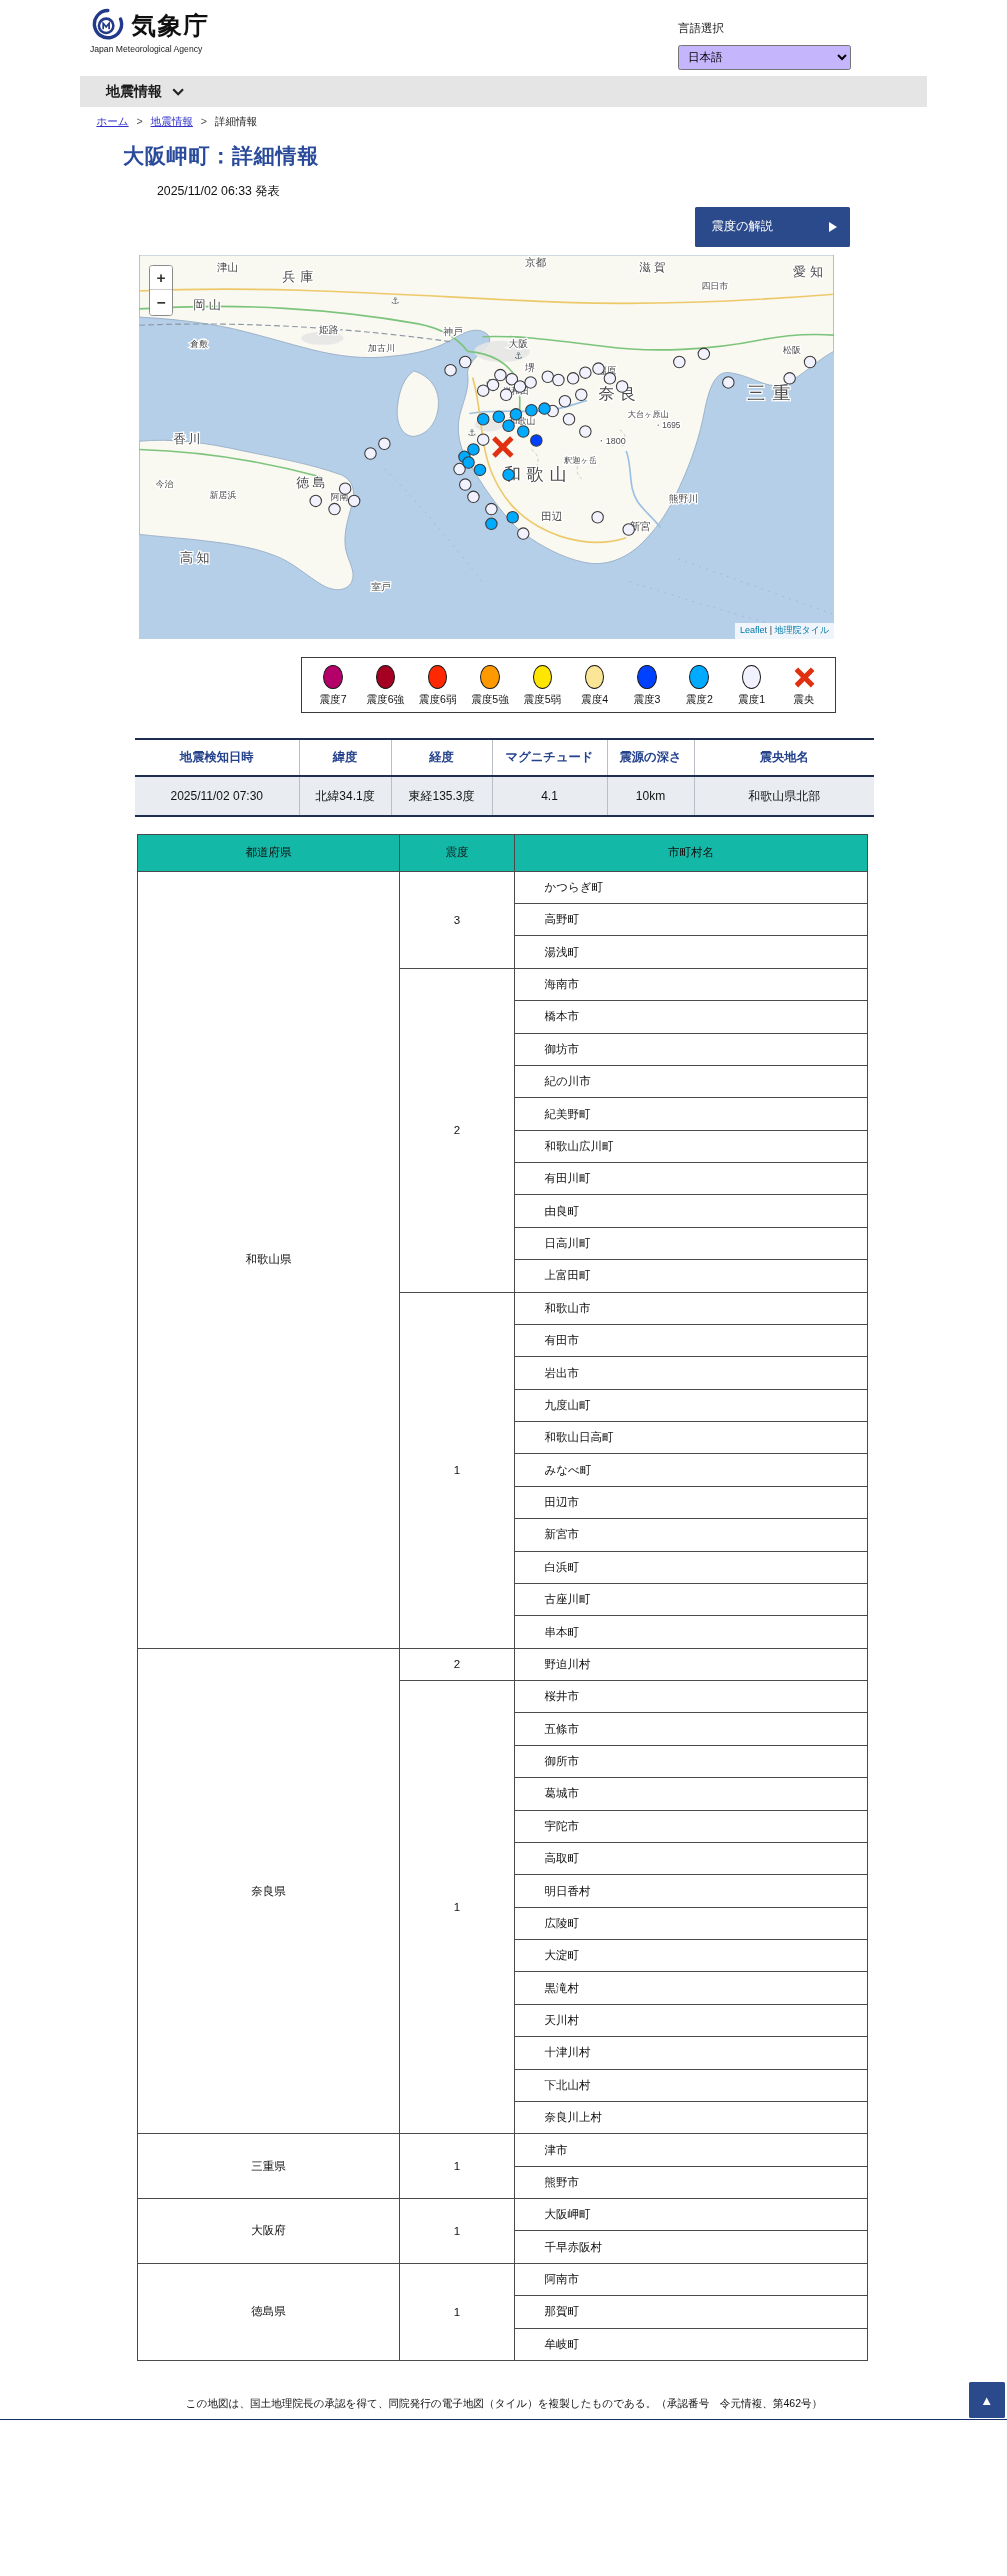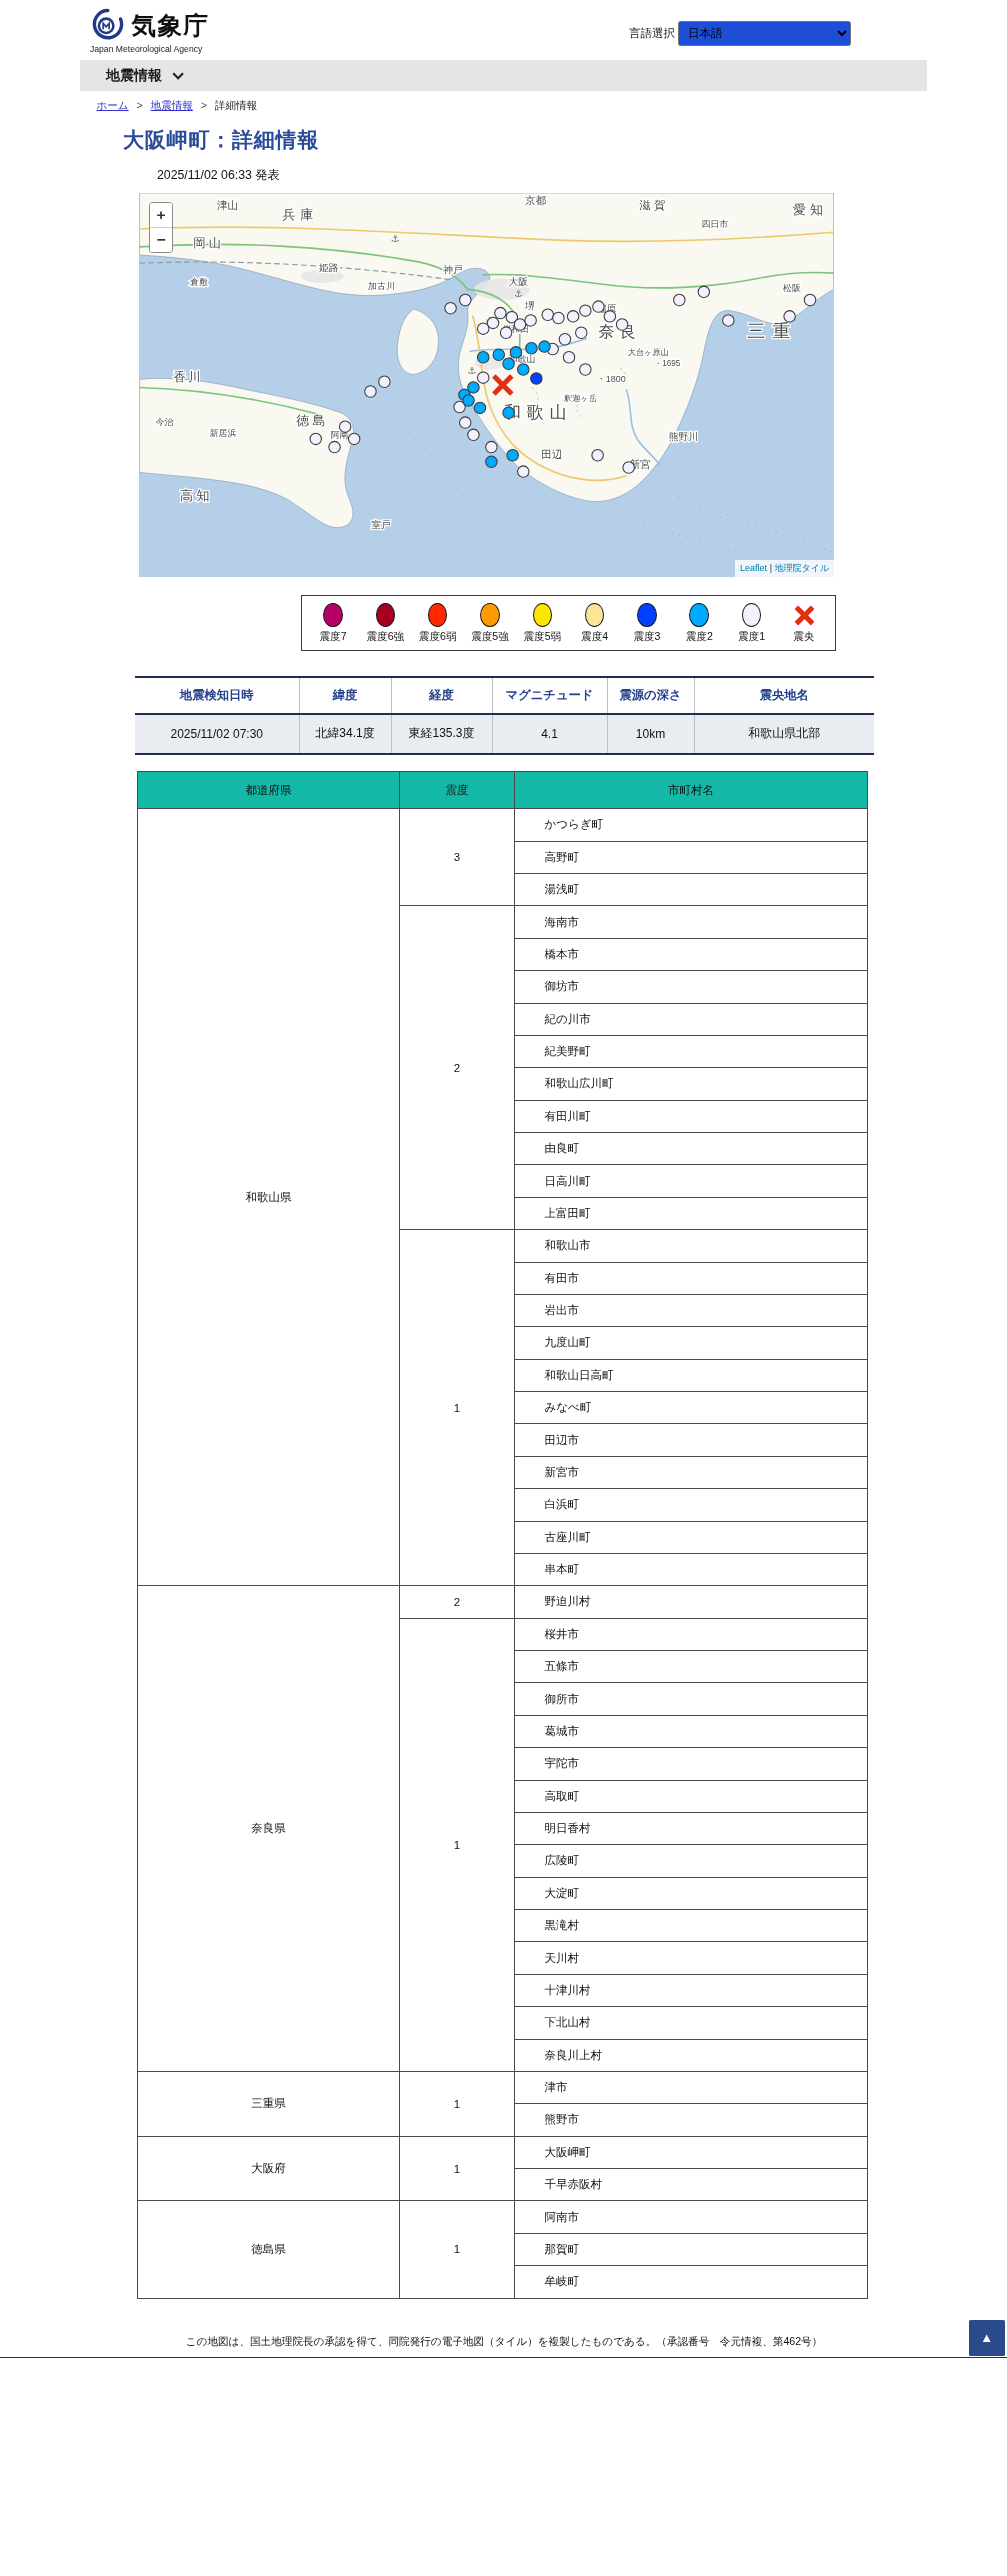--- a/index.html
+++ b/index.html
@@ -5,23 +5,23 @@
   * { box-sizing: border-box; }
   html,body { margin:0; padding:0; background:#fff; }
   body { font-family:"Liberation Sans","DejaVu Sans",sans-serif; color:#111; width:1008px; }
 
   
   .site-header { display:flex; justify-content:space-between; align-items:flex-start; padding:8.2px 157px 4.9px 90px; }
   .logo { display:flex; flex-direction:column;justify-content:flex-end; }
   .logo-row { display:flex; align-items:center; gap:7.4px; }
   .logo-title { font-size:24.5px; font-weight:600; color:#101010; letter-spacing:1.6px; }
   .logo-sub { font-size:8.6px; color:#222; margin-top:1.6px; }
-  .lang { display:flex; align-items:center; gap:3px; margin-top:13px; }
+  .lang { display:flex; align-items:flex-start; gap:9px; margin-top:13px;flex-direction:column; }
   .lang-label { font-size:11.5px; }
-  .lang select { width:173px; height:24.5px; font-size:11.5px; border:0.8px solid #767676; border-radius:2.5px; background:#1d4ed8; padding:0 4.9px; }
+  .lang select { width:173px; height:24.5px; font-size:11.5px; border:0.8px solid #767676; border-radius:2.5px; background:#c4b5fd; padding:0 4.9px; }
 
   
   .container { width:847px; margin-left:80px; }
 
   .nav-bar { background:#e5e5e5; height:31px; display:flex; align-items:center; gap:9.8px; padding-left:26px; margin-top:1.6px; cursor:pointer; }
   .nav-label { font-size:14px; font-weight:bold; color:#1c1c1c; }
 
   .breadcrumb { margin:8.2px 0 0 16.4px; font-size:10.6px; color:#333; }
   .breadcrumb a { color:#3333cc; text-decoration:underline; margin-right:4.9px; }
   .breadcrumb .sep { color:#555; margin-right:4.9px; }
@@ -114,20 +114,26 @@
     <a href="#">ホーム</a>
     <span class="sep">&gt;</span>
     <a href="#">地震情報</a>
     <span class="sep">&gt;</span>
     <span class="current">詳細情報</span>
   </div>
 
   <h1 class="page-title">大阪岬町：詳細情報</h1>
   <div class="pub-date">2025/11/02 06:33 発表</div>
 
+  <div class="btn-row">
+    <button class="explain-btn">
+      <span>震度の解説</span>
+      <span class="btn-arrow"></span>
+    </button>
+  </div>
 
   <div class="map-wrap">
     <svg id="map-svg" width="695" height="384" viewBox="0 0 850 470">
       <rect width="850" height="470" fill="#b5cfe9"></rect>
 
       <path d="M0,0 H850 V118 C830,128 812,148 790,158 C770,166 752,148 722,144 C706,142 698,160 692,190
                C686,222 676,252 662,282 C650,310 636,332 616,352 C596,372 570,382 544,376
                C516,370 492,356 472,342 C456,330 444,314 432,298 C420,282 408,262 398,244
                C390,228 388,208 394,190 C398,176 404,162 402,146 C400,132 420,120 428,108
                C432,100 424,92 412,92 C398,92 384,104 370,110 C352,118 330,122 308,124

